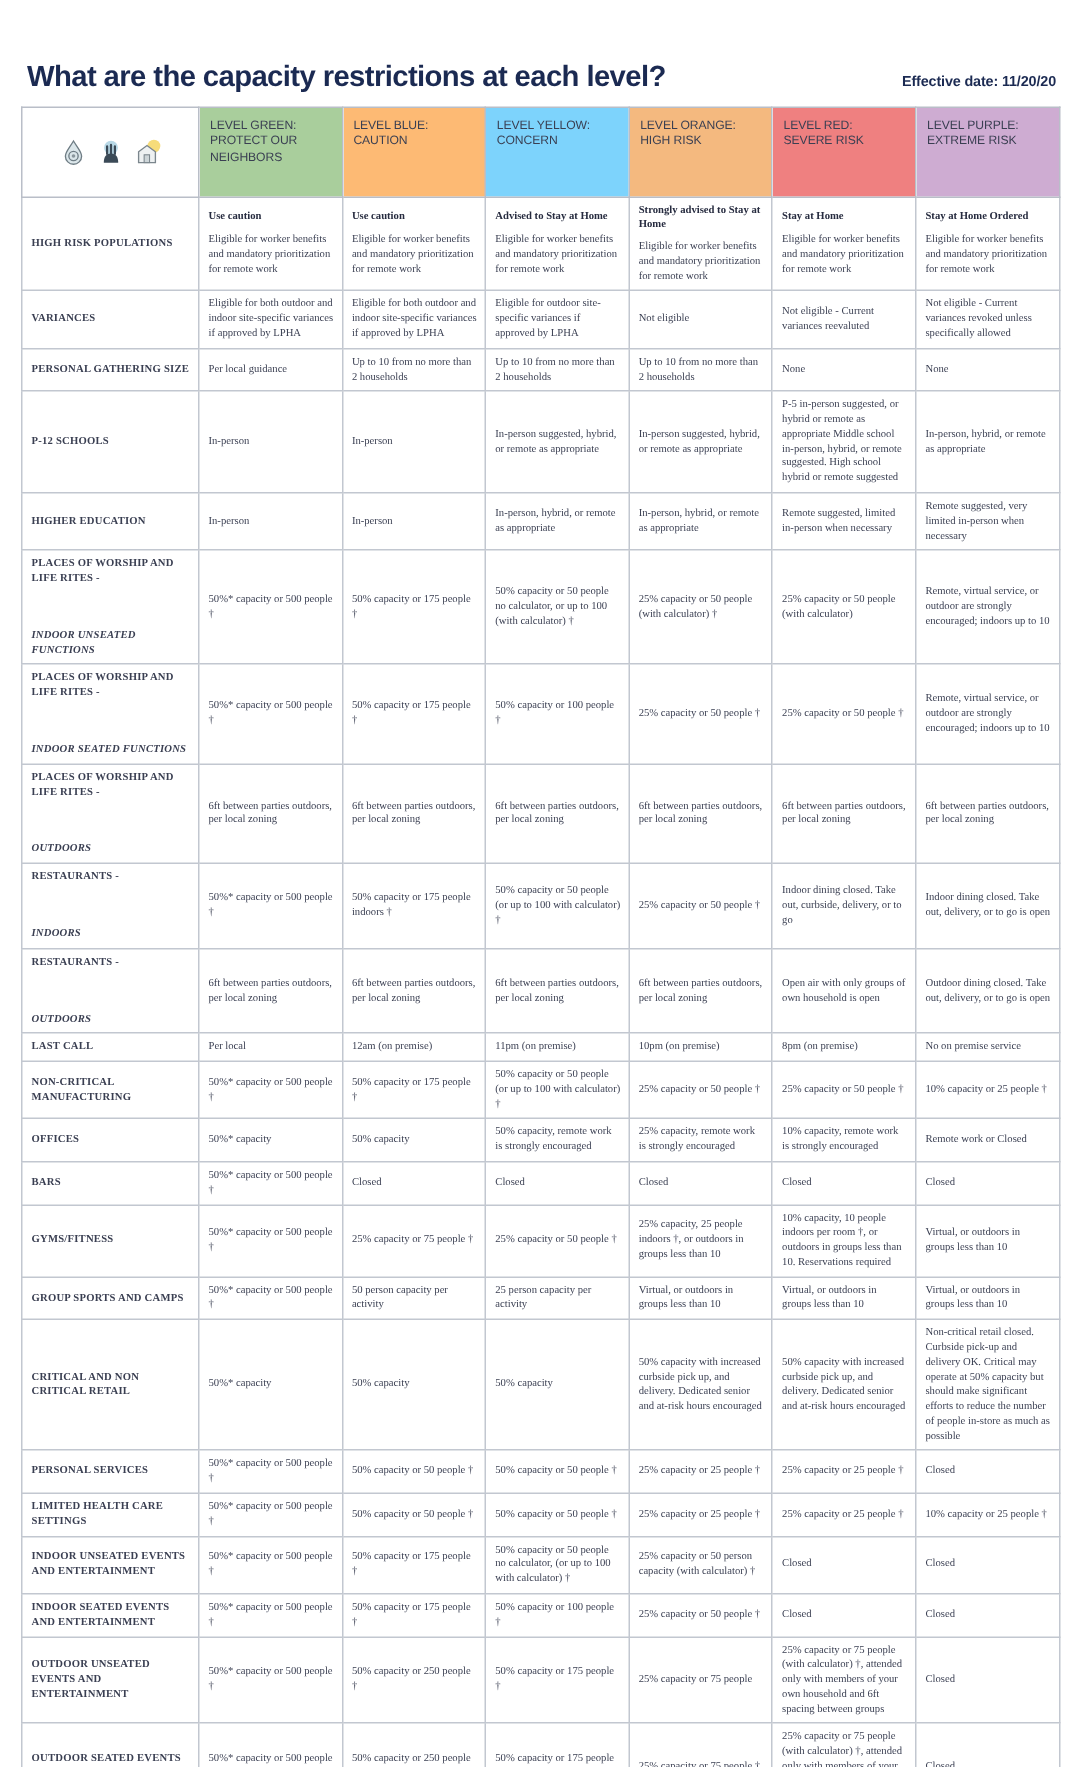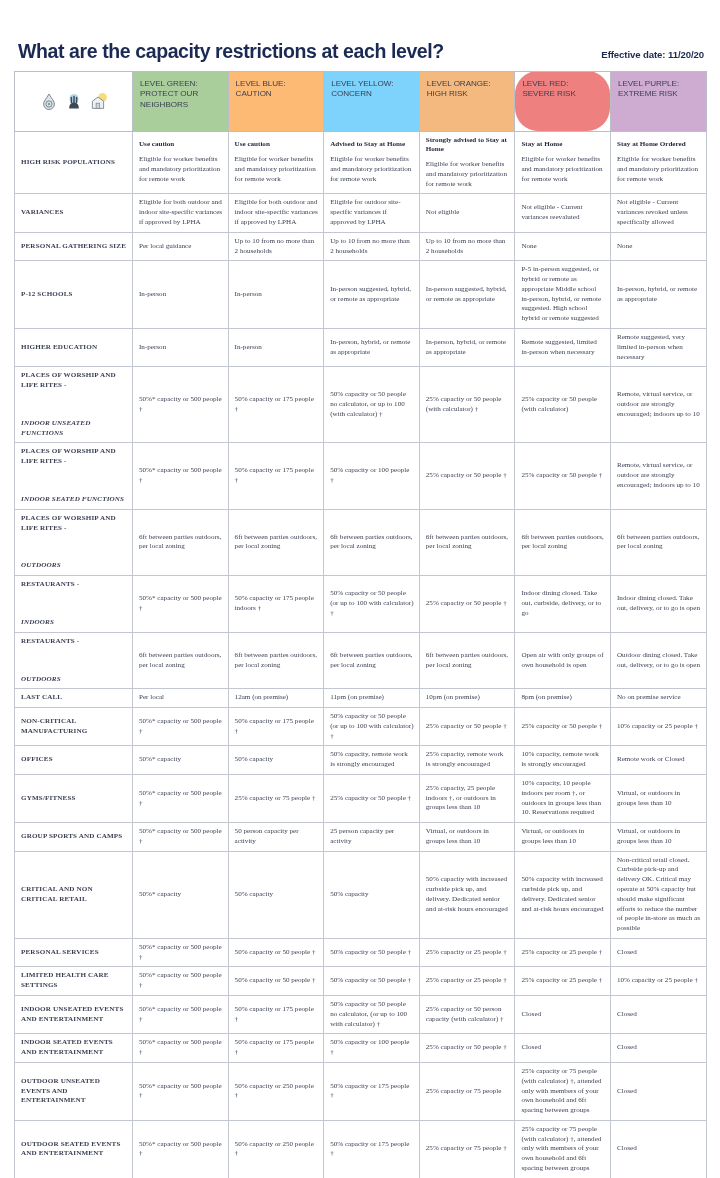--- a/index.html
+++ b/index.html
@@ -73,21 +73,21 @@
     font-size: 8.1px;
     line-height: 1.32;
     letter-spacing: -0.05px;
     border-color: #b9bec8;
     height: 44px;
   }
   .lvl-green  { background: #a9ce9c; color: #2c4a32; }
   .lvl-blue   { background: #fdba74; color: #1d3f63; }
   .lvl-yellow { background: #7dd3fc; color: #6a4d11; }
   .lvl-orange { background: #f4b97f; color: #6b3d13; }
-  .lvl-red    { background: #ef8080; color: #6e1f20; border-radius: 23px; }
+  .lvl-red    { background: #ef8080; color: #6e1f20; }
   .lvl-purple { background: #ceacd2; color: #4e2a55; }
   .icon-cell {
     background: #fff;
     text-align: center;
     vertical-align: middle !important;
     padding: 0 !important;
   }
   .icon-row {
     display: flex;
     align-items: center;
@@ -464,20 +464,41 @@
             <span class="cell-p">25% capacity, remote work is strongly encouraged</span>
           </td>
           <td>
             <span class="cell-p">10% capacity, remote work is strongly encouraged</span>
           </td>
           <td>
             <span class="cell-p">Remote work or Closed</span>
           </td>
         </tr>
         <tr>
+          <td class="rowlabel">BARS</td>
+          <td>
+            <span class="cell-p">50%* capacity or 500 people †</span>
+          </td>
+          <td>
+            <span class="cell-p">Closed</span>
+          </td>
+          <td>
+            <span class="cell-p">Closed</span>
+          </td>
+          <td>
+            <span class="cell-p">Closed</span>
+          </td>
+          <td>
+            <span class="cell-p">Closed</span>
+          </td>
+          <td>
+            <span class="cell-p">Closed</span>
+          </td>
+        </tr>
+        <tr>
           <td class="rowlabel">GYMS/FITNESS</td>
           <td>
             <span class="cell-p">50%* capacity or 500 people †</span>
           </td>
           <td>
             <span class="cell-p">25% capacity or 75 people †</span>
           </td>
           <td>
             <span class="cell-p">25% capacity or 50 people †</span>
           </td>

